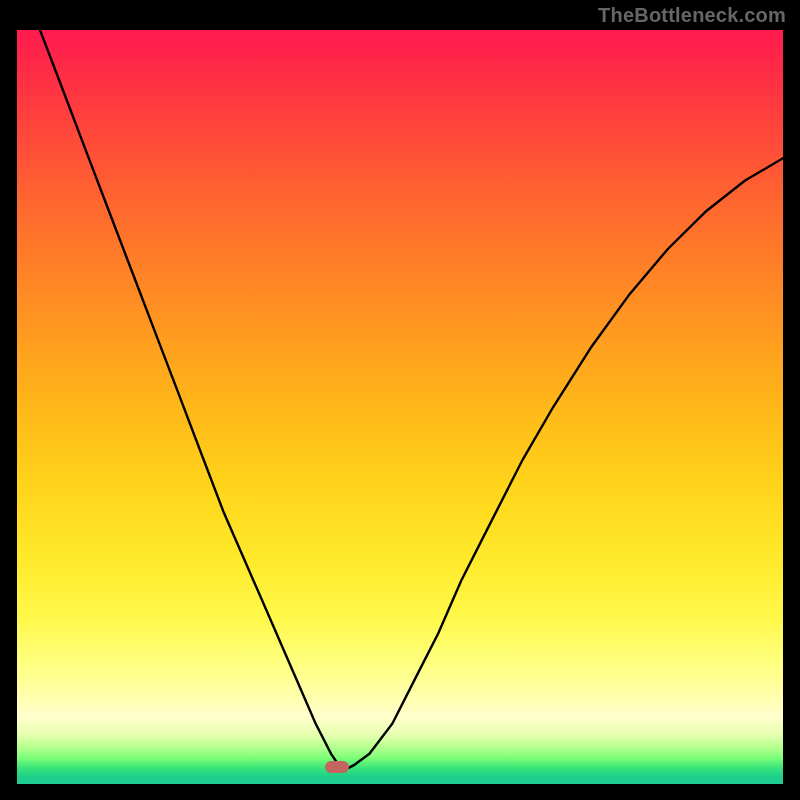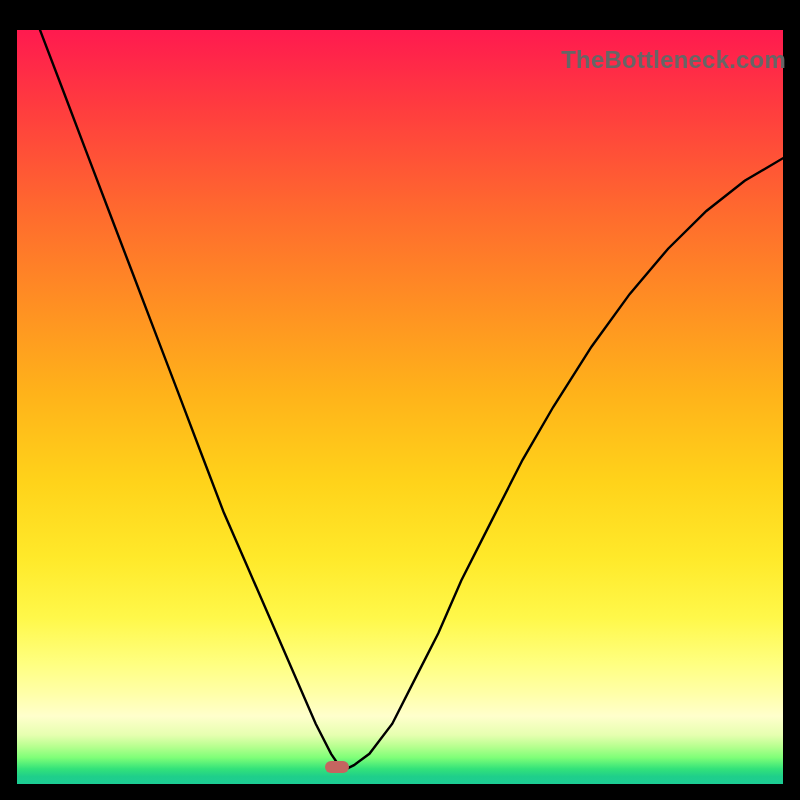--- a/index.html
+++ b/index.html
@@ -15,26 +15,25 @@
     position: relative;
     width: 800px;
     height: 800px;
     background: #000;
   }
   .watermark {
     position: absolute;
     top: 4px;
     right: 14px;
     color: #666;
-    font-size: 24px;
+    font-size: 20px;
     font-weight: 600;
     letter-spacing: 0.2px;
     z-index: 20;
     user-select: none;
-    margin-top: 42px;
   }
   .plot-outer {
     position: absolute;
     left: 17px;
     top: 30px;
     width: 766px;
     height: 754px;
     background: #000;
   }
   .gradient {

